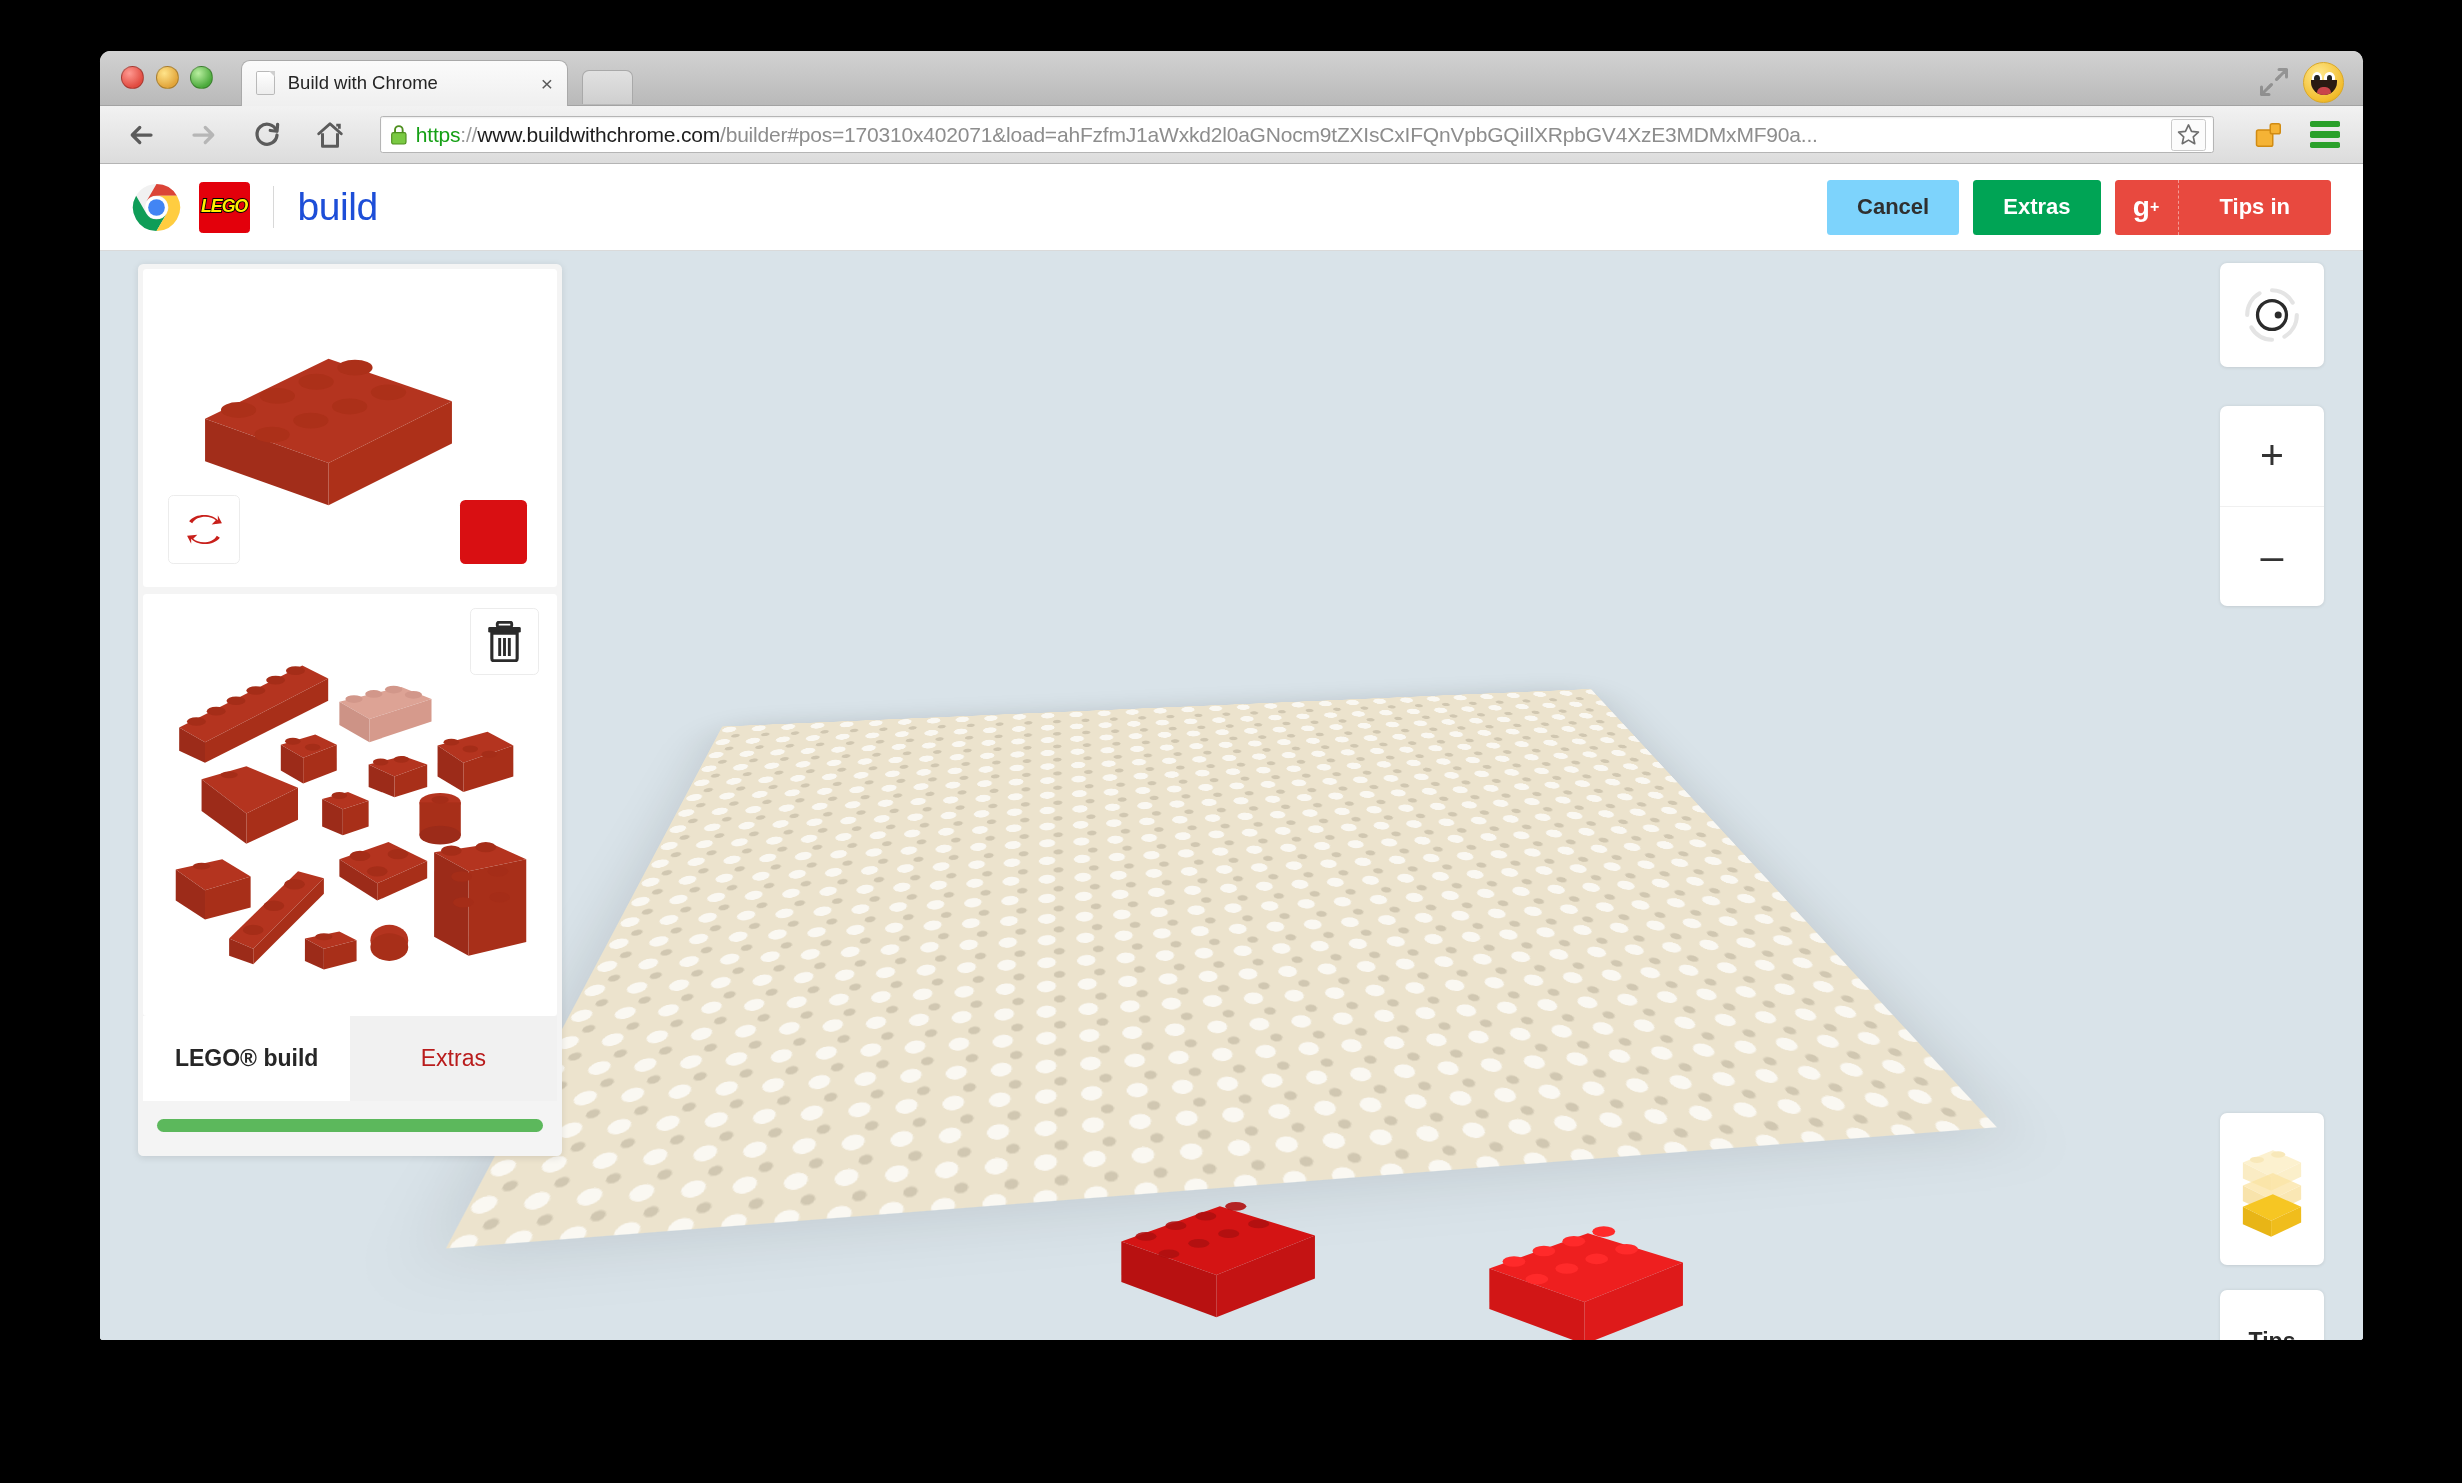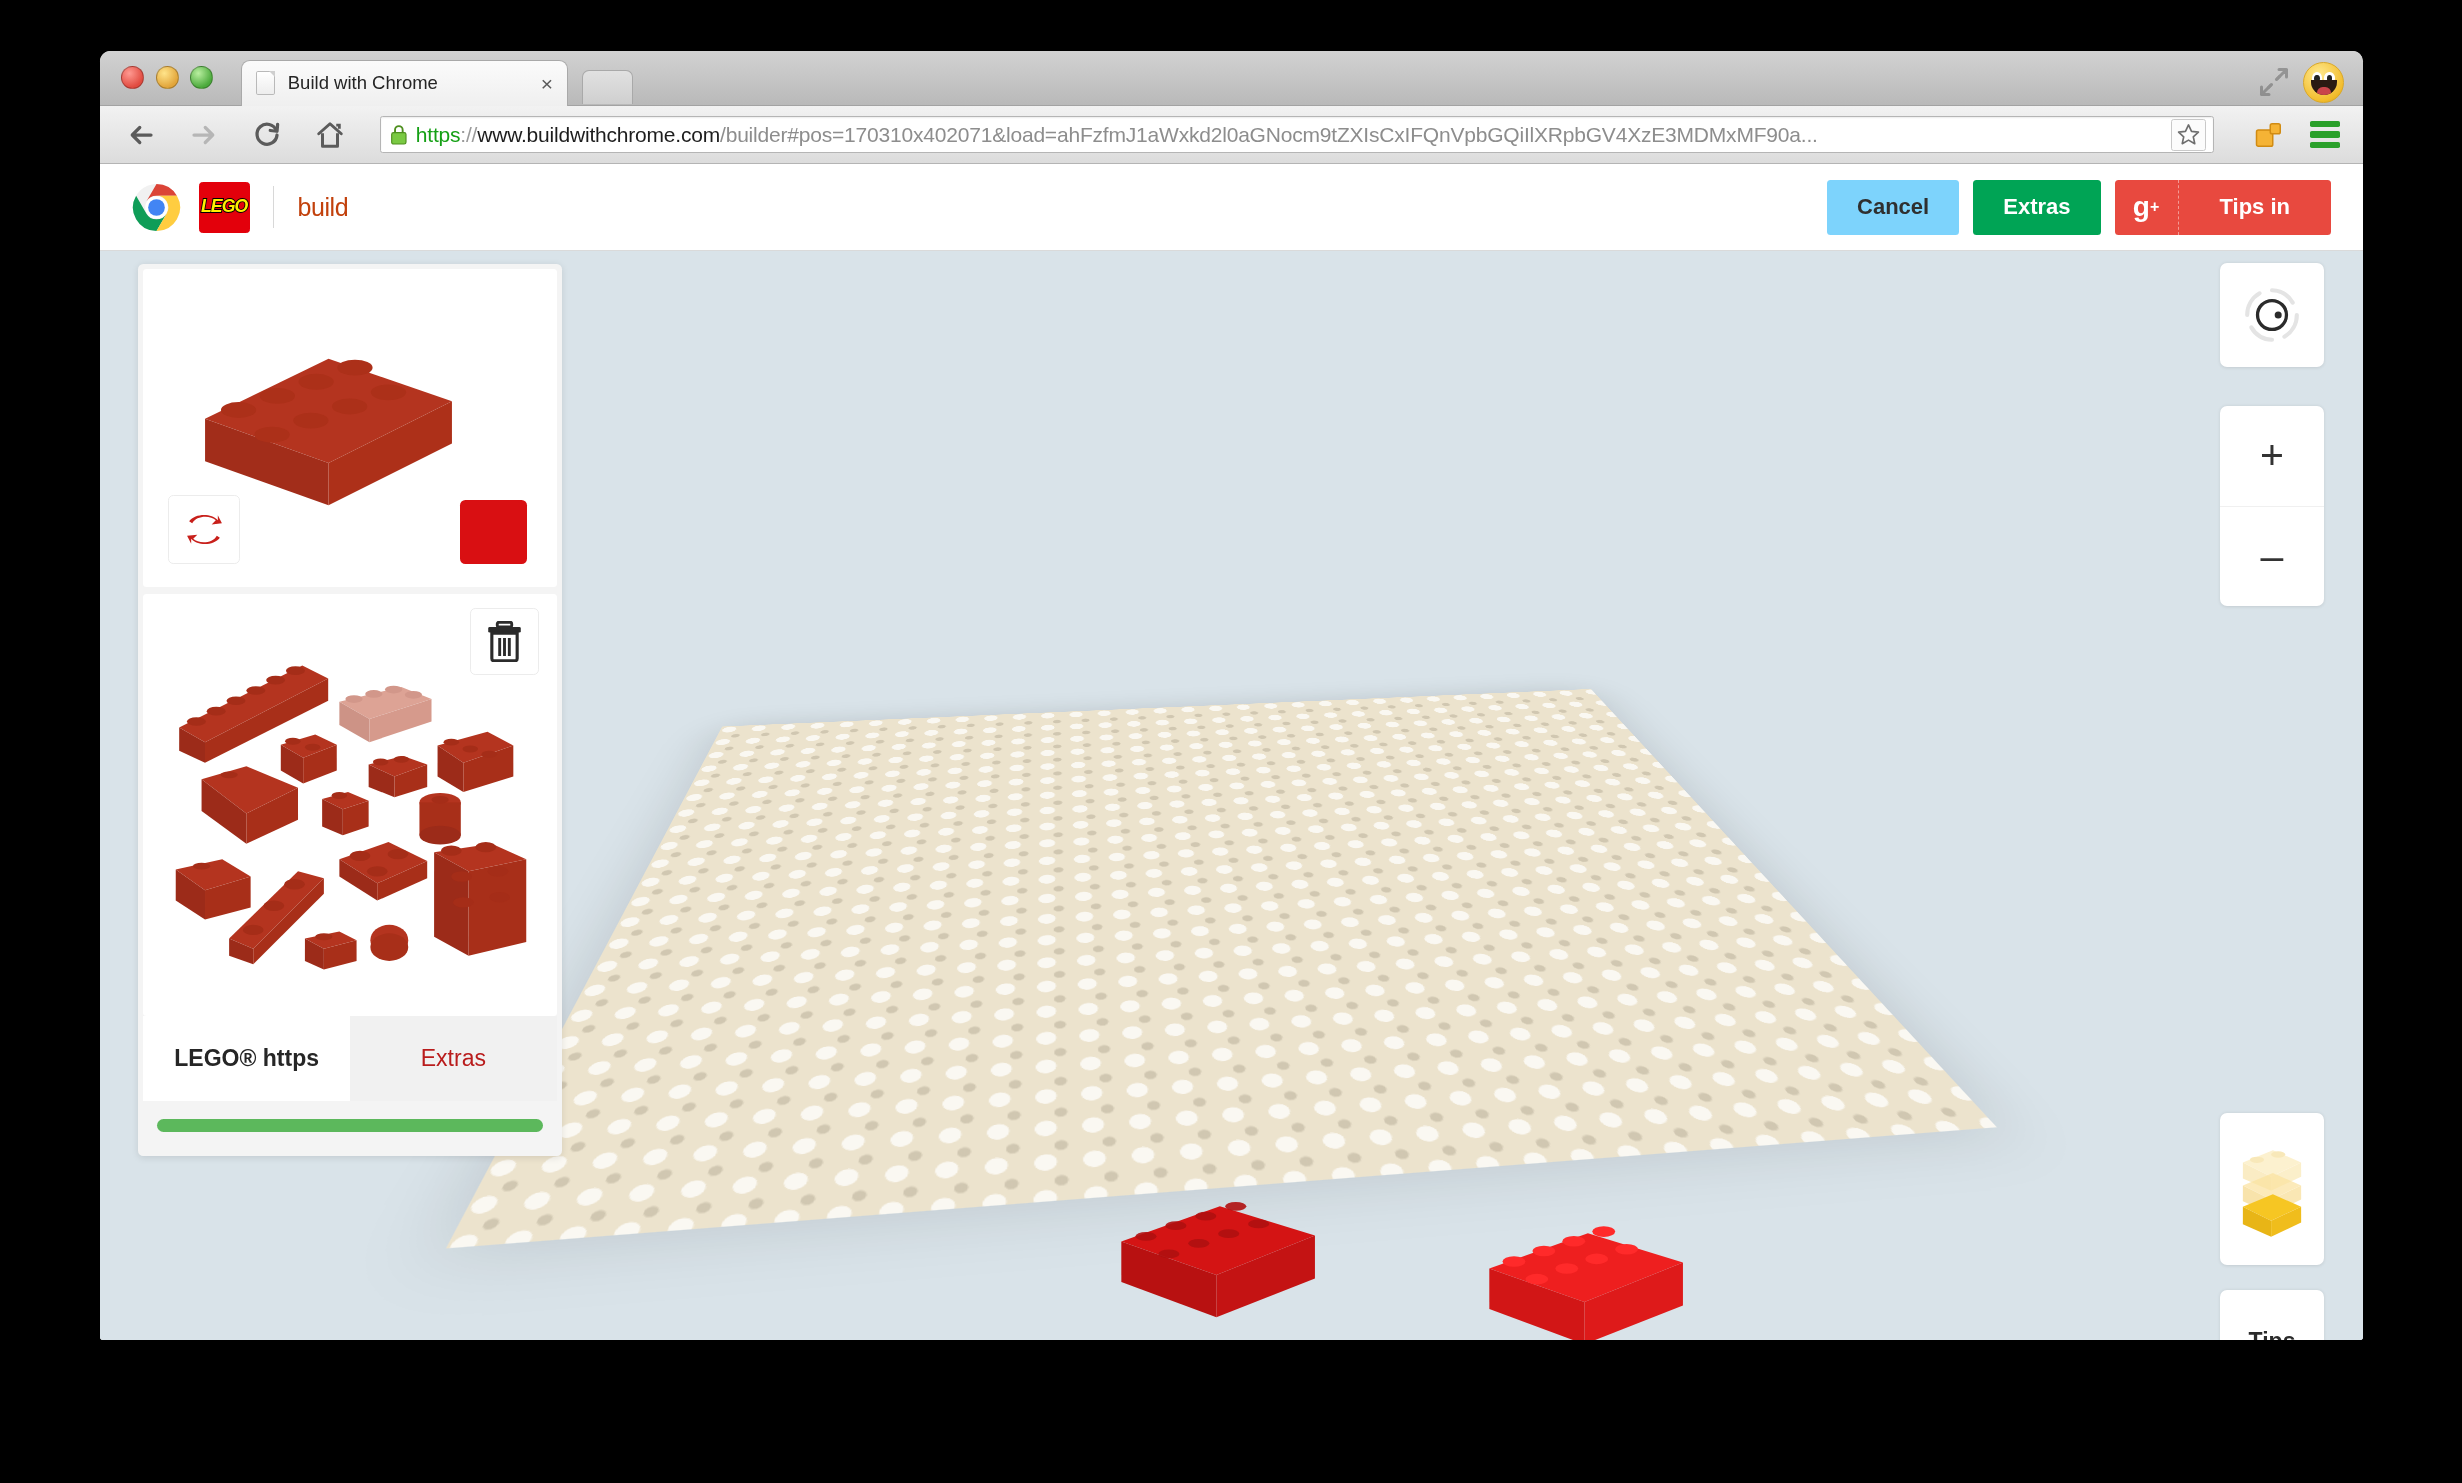--- a/index.html
+++ b/index.html
@@ -169,21 +169,21 @@
   }
   .lego-logo span {
     font-family: "Liberation Sans", sans-serif;
     font-weight: bold; font-style: italic; font-size: 17.7px;
     color: #fff000; letter-spacing: -0.9px;
     -webkit-text-stroke: 1.8px #000;
     paint-order: stroke fill;
     line-height: 1;
   }
   .brand-divider { width: 1.8px; height: 42px; background: #d8d8d8; margin: 0 5.3px; }
-  .brand-word { font-size: 25px; color: #c2410c; font-weight: 400; letter-spacing: -0.4px; }
+  .brand-word { font-size: 39px; color: #1d4ed8; font-weight: 400; letter-spacing: -0.4px; }
 
   .header-actions { margin-left: auto; display: flex; align-items: center; gap: 14px; }
   .btn {
     border: none; cursor: pointer; font-family: inherit;
     font-size: 22px; font-weight: bold; border-radius: 3.5px;
     display: inline-flex; align-items: center; justify-content: center;
   }
   .btn-cancel { background: #7dd3fc; color: #2f2f2f; height: 55px; padding: 0 30px; }
   .btn-publish { background: #00a455; color: #fff; height: 55px; padding: 0 30px; }
   .btn-signin-group {
@@ -657,21 +657,21 @@
               </g>
 
               <g>
                 <ellipse cx="286" cy="402" rx="22" ry="18" fill="#b4341f"></ellipse>
                 <ellipse cx="286" cy="410" rx="22" ry="16" fill="#a82f19"></ellipse>
               </g>
             </svg>
           </div>
 
           <div class="tabs-row">
-            <div class="ptab active">LEGO® https</div>
+            <div class="ptab active">LEGO® build</div>
             <div class="ptab inactive">Extras</div>
           </div>
 
           <div class="progress-wrap">
             <div class="progress-track">
               <div class="progress-fill" id="progress-fill" style="width: 100%;"></div>
             </div>
           </div>
         </div>
 

